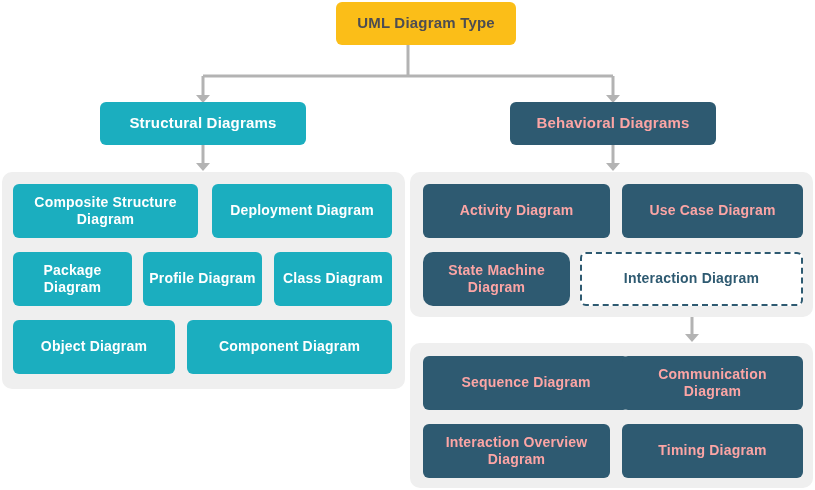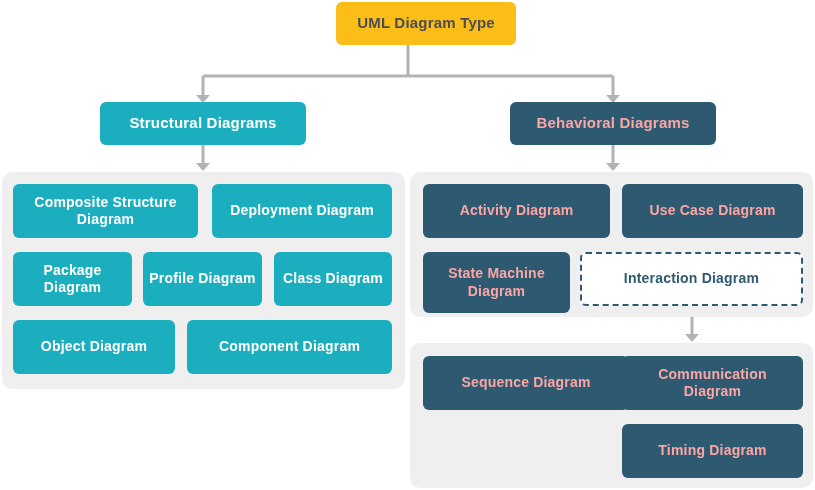--- a/index.html
+++ b/index.html
@@ -45,21 +45,21 @@
   .b-composite{left:13px;top:184px;width:185px;height:54px;}
   .b-deployment{left:212px;top:184px;width:180px;height:54px;}
   .b-package{left:13px;top:252px;width:119px;height:54px;}
   .b-profile{left:143px;top:252px;width:119px;height:54px;}
   .b-class{left:274px;top:252px;width:118px;height:54px;}
   .b-object{left:13px;top:320px;width:162px;height:54px;}
   .b-component{left:187px;top:320px;width:205px;height:54px;}
 
   .b-activity{left:423px;top:184px;width:187px;height:54px;}
   .b-usecase{left:622px;top:184px;width:181px;height:54px;}
-  .b-statemachine{left:423px;top:252px;width:147px;height:61px;}
+  .b-statemachine{left:423px;top:252px;width:147px;height:54px;border-radius:10px;}
   .b-interaction{
     left:580px;top:252px;width:223px;height:54px;
     background:#ffffff;
     border:2px dashed #2E5A71;
     color:#2E5A71;
     font-size:14px;
   }
 
   .b-sequence{left:423px;top:356px;width:206px;height:54px;}
   .b-communication{left:622px;top:356px;width:181px;height:54px;}
@@ -107,15 +107,16 @@
   <div class="node teal b-component">Component Diagram</div>
   <div class="node teal b-object">Object Diagram</div>
 
   <div class="node dark b-activity">Activity Diagram</div>
   <div class="node dark b-usecase">Use Case Diagram</div>
   <div class="node dark b-statemachine">State Machine Diagram</div>
   <div class="node b-interaction">Interaction Diagram</div>
 
   <div class="node dark b-sequence">Sequence Diagram</div>
   <div class="node dark b-communication">Communication Diagram</div>
+  <div class="node dark b-intoverview">Interaction Overview Diagram</div>
   <div class="node dark b-timing">Timing Diagram</div>
 
 </div>
 
 </body></html>

